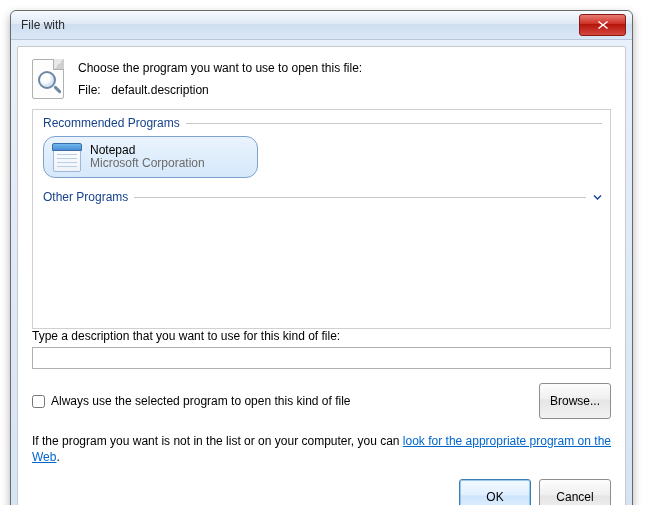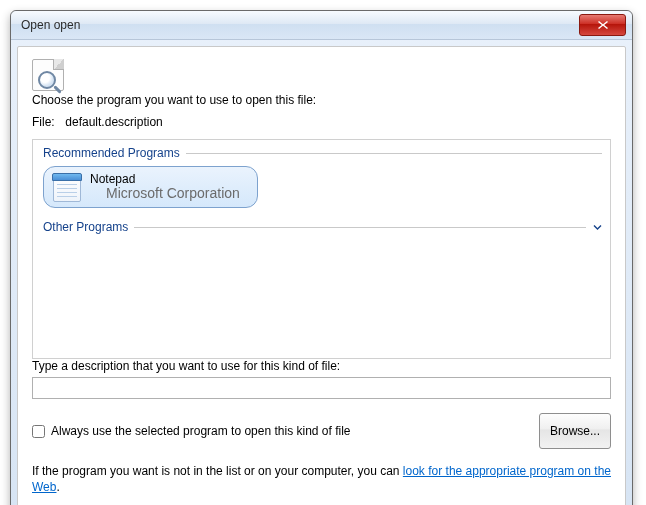--- a/index.html
+++ b/index.html
@@ -50,22 +50,21 @@
   .client {
     margin: 6px;
     background: #fff;
     border: 1px solid #c9c9c9;
     border-radius: 2px;
     padding: 12px 14px 14px 14px;
     box-sizing: border-box;
   }
   .intro {
     display: flex;
-    gap: 0;
-    flex-direction: column;
+    gap: 14px;
   }
   .doc-icon {
     width: 32px;
     height: 40px;
     position: relative;
     flex: 0 0 32px;
   }
   .doc-icon .page {
     position: absolute;
     inset: 0;
@@ -171,21 +170,21 @@
     position: absolute;
     left: 7px; right: 5px; top: 13px;
   }
   .np-icon .lines span {
     display: block;
     height: 1px;
     background: #b9cfe8;
     margin-bottom: 3px;
   }
   .program-item .pname { color: #000; line-height: 1.1; }
-  .program-item .pvendor { color: #6b6b6b; font-size: 14px; line-height: 1.1; margin-left: 16px; }
+  .program-item .pvendor { color: #6b6b6b; font-size: 12px; line-height: 1.1; }
   .desc-label { color: #000; }
   .desc-input {
     margin-top: 4px;
     width: 100%;
     box-sizing: border-box;
     height: 22px;
     border: 1px solid #b0b0b0;
     padding: 2px 4px;
     font-family: inherit;
     font-size: 12px;
@@ -242,21 +241,21 @@
     gap: 8px;
     margin-top: 14px;
   }
 </style>
 </head>
 <body>
 
 <div class="window">
 
   <div class="titlebar">
-    <div class="title">Open open</div>
+    <div class="title">File with</div>
     <div class="close-btn">
       <svg width="12" height="10" viewBox="0 0 12 10">
         <path d="M2 1 L6 4.2 L10 1 L11 2 L7.2 5 L11 8 L10 9 L6 5.8 L2 9 L1 8 L4.8 5 L1 2 Z" fill="#fff"></path>
       </svg>
     </div>
   </div>
 
   <div class="client">
 
     <div class="intro">

